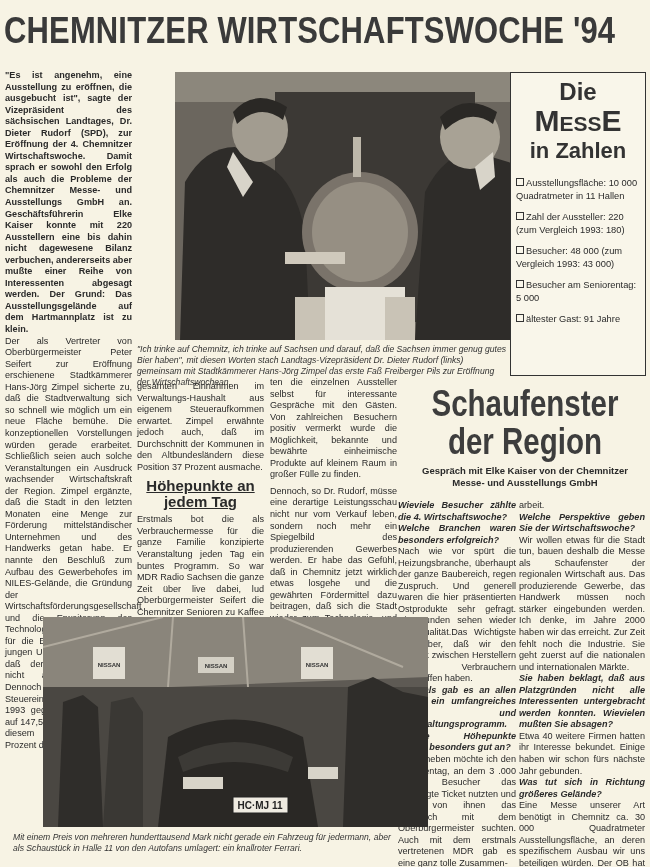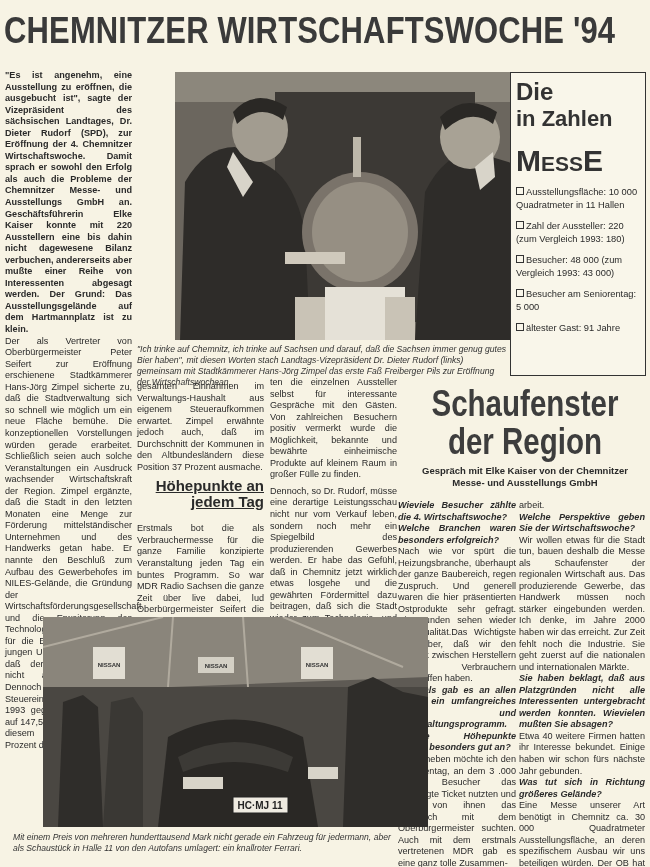--- a/index.html
+++ b/index.html
@@ -27,21 +27,21 @@
     overflow: hidden;
     margin-left: 38px;
   }
   .caption { font-style: italic; font-size: 8.6px; line-height: 11px; color: #333; }
   .infobox {
     left: 510px; top: 72px; width: 136px; height: 304px;
     border: 1px solid #333; background: #f9f6ea; box-sizing: border-box;
     padding: 4px 5px;
   }
   .box-title {
-    text-align: left; font-weight: bold; color: #333;
+    text-align: center; font-weight: bold; color: #333;
     font-family: "Liberation Sans", sans-serif;
   }
   .box-item { font-size: 9.3px; line-height: 12.5px; margin-top: 9px; }
   .cb { display: inline-block; width: 6px; height: 6px; border: 1px solid #333; margin-right: 2px; vertical-align: 0px; }
   .bighead {
     font-weight: bold; color: #3d3d3d; text-align: center;
     font-size: 36px; line-height: 38px;
     transform: scaleX(0.82); transform-origin: center;
   }
   .subhead { text-decoration: underline; font-weight: bold; font-size: 15px; line-height: 16px; }
@@ -78,33 +78,33 @@
     <rect x="150" y="215" width="80" height="53" fill="#e5e1d7"></rect>
     <rect x="120" y="225" width="30" height="43" fill="#c9c3b6"></rect>
     <rect x="210" y="225" width="30" height="43" fill="#c9c3b6"></rect>
     <rect x="110" y="180" width="60" height="12" fill="#cfc9bc"></rect>
   </svg>
 </div>
 <div class="abs caption" style="left:137px; top:344px; width:370px;">"Ich trinke auf Chemnitz, ich trinke auf Sachsen und darauf, daß die Sachsen immer genug gutes Bier haben", mit diesen Worten stach Landtags-Vizepräsident Dr. Dieter Rudorf (links) gemeinsam mit Stadtkämmerer Hans-Jörg Zimpel das erste Faß Freiberger Pils zur Eröffnung der Wirtschaftswochean.</div>
 
 <div class="abs col" style="left:137px; top:381px; width:127px; height:210px;">
   <p>gesamten Einnahmen im Verwaltungs-Haushalt aus eigenem Steueraufkommen erwartet. Zimpel erwähnte jedoch auch, daß im Durchschnitt der Kommunen in den Altbundesländern diese Position 37 Prozent ausmache.</p>
-  <p class="subhead" style="margin:5px 0 13px 0; text-align:right;">Höhepunkte an jedem Tag</p>
+  <p class="subhead" style="margin:5px 0 4px 0; text-align:center;">Höhepunkte an jedem Tag</p>
   <p>Erstmals bot die als Verbrauchermesse für die ganze Familie konzipierte Veranstaltung jeden Tag ein buntes Programm. So war MDR Radio Sachsen die ganze Zeit über live dabei, lud Oberbürgermeister Seifert die Chemnitzer Senioren zu Kaffee und Kuchen und zum Plausch über die Stadt ein, gab es einen Tag der Gesundheit und sorg-</p>
 </div>
 
 <div class="abs col" style="left:270px; top:377px; width:127px; height:210px;">
   <p>ten die einzelnen Aussteller selbst für interessante Gespräche mit den Gästen. Von zahlreichen Besuchern positiv vermerkt wurde die Möglichkeit, bekannte und bewährte einheimische Produkte auf kleinem Raum in großer Fülle zu finden.</p>
   <p style="margin-top:5px;">Dennoch, so Dr. Rudorf, müsse eine derartige Leistungsschau nicht nur vom Verkauf leben, sondern noch mehr ein Spiegelbild des produzierenden Gewerbes werden. Er habe das Gefühl, daß in Chemnitz jetzt wirklich etwas losgehe und die gewährten Fördermittel dazu beitragen, daß sich die Stadt wieder zum Technologie- und Produktionsstandort entwickelt. Darauf orientierte der sächsische Landtag.</p>
 </div>
 
 <div class="abs infobox">
   <div class="box-title" style="font-size:24px; line-height:26px; margin-top:2px;">Die</div>
+  <div class="box-title" style="font-size:30px; line-height:32px; font-variant:small-caps;">MessE</div>
   <div class="box-title" style="font-size:22px; line-height:28px; margin-bottom:12px;">in Zahlen</div>
-  <div class="box-title" style="font-size:30px; line-height:32px; font-variant:small-caps;">MessE</div>
   <div class="box-item"><span class="cb"></span><span>Ausstellungsfläche: 10 000 Quadratmeter in 11 Hallen</span></div>
   <div class="box-item"><span class="cb"></span><span>Zahl der Aussteller: 220 (zum Vergleich 1993: 180)</span></div>
   <div class="box-item"><span class="cb"></span><span>Besucher: 48 000 (zum Vergleich 1993: 43 000)</span></div>
   <div class="box-item"><span class="cb"></span><span>Besucher am Seniorentag: 5 000</span></div>
   <div class="box-item"><span class="cb"></span><span>ältester Gast: 91 Jahre</span></div>
 </div>
 
 <div class="abs" style="left:400px; top:385px; width:250px;">
   <div class="bighead">Schaufenster</div>
   <div class="bighead">der Region</div>

